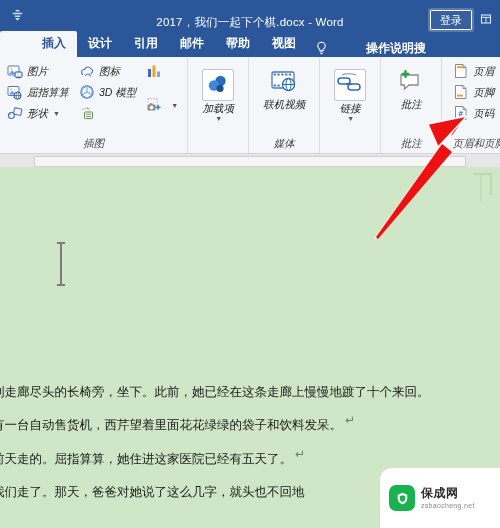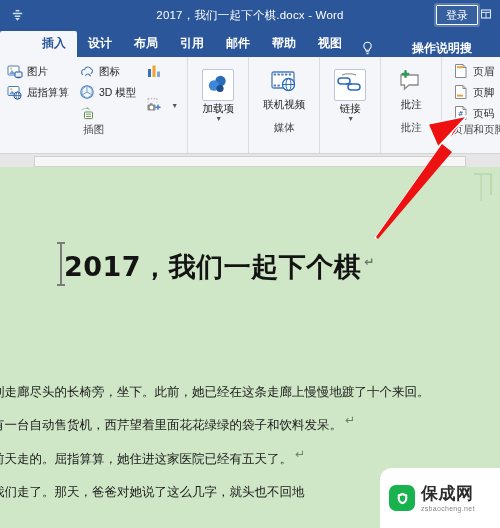--- a/index.html
+++ b/index.html
@@ -7,33 +7,33 @@
     width:500px;height:528px;overflow:hidden;
     font-family:"Liberation Sans","DejaVu Sans",sans-serif;
     background:#e8f2e0;
     -webkit-font-smoothing:antialiased;
   }
   .app{position:relative;width:500px;height:528px;overflow:hidden;}
 
   
   .titlebar{
     position:relative;height:30px;background:#2b579a;
-    display:flex;align-items:center;
+    display:flex;align-items:flex-end;
   }
   .qat{
     width:34px;height:30px;display:flex;align-items:center;justify-content:center;
     color:#dce6f4;font-size:11px;
   }
   .qat svg{display:block;}
   .title-text{
     position:absolute;left:0;right:0;text-align:center;
     color:#ffffff;font-size:11.5px;letter-spacing:.2px;
     white-space:nowrap;pointer-events:none;
   }
-  .title-right{margin-left:auto;display:flex;align-items:center;gap:0;padding-right:6px;z-index:2;}
+  .title-right{margin-left:auto;display:flex;align-items:center;gap:6px;padding-right:6px;z-index:2;}
   .signin{
     background:#ffffff00;border:1px solid #ffffff;border-radius:1px;
     color:#ffffff;font-size:11px;padding:2px 9px;line-height:14px;
     box-shadow:0 0 0 2px rgba(255,255,255,.22);
     background:rgba(255,255,255,.06);
     cursor:pointer;
   }
   .winbtn{color:#e6eefa;font-size:12px;width:16px;text-align:center;}
 
   
@@ -52,21 +52,21 @@
   .bulb{width:13px;height:15px;}
   .tellme-text{color:#ffffff;font-size:12px;font-weight:bold;white-space:nowrap;margin-left:32px;}
 
   
   .ribbon{
     height:96px;background:#f4f6f9;border-bottom:1px solid #d4d4d4;
     display:flex;align-items:stretch;position:relative;
   }
   .group{
     position:relative;display:flex;flex-direction:column;justify-content:space-between;
-    padding:4px 5px 16px 5px;border-right:1px solid #dcdcdc;
+    padding:4px 5px 0 5px;border-right:1px solid #dcdcdc;font-style:italic;
   }
   .group:last-child{border-right:none;}
   .group-body{display:flex;flex:1;align-items:flex-start;}
   .group-label{
     text-align:center;font-size:10.5px;color:#444;padding-bottom:3px;line-height:13px;
   }
 
   
   .col{display:flex;flex-direction:column;gap:1px;}
   .cmd{
@@ -129,21 +129,21 @@
   .watermark{
     position:absolute;right:0;bottom:0;width:120px;height:60px;
     background:#ffffff;border-radius:12px 0 0 0;
     display:flex;align-items:center;gap:6px;padding-left:9px;box-sizing:border-box;
   }
   .wm-logo{
     width:26px;height:26px;border-radius:7px;background:#18b34e;flex:none;
     display:flex;align-items:center;justify-content:center;
   }
   .wm-text{display:flex;flex-direction:column;line-height:1;}
-  .wm-name{font-size:17px;font-weight:bold;color:#2b2b2b;letter-spacing:.5px;}
+  .wm-name{font-size:12px;font-weight:bold;color:#2b2b2b;letter-spacing:.5px;}
   .wm-url{font-size:7px;color:#8a8a8a;margin-top:3px;letter-spacing:.3px;}
 </style>
 </head>
 <body>
 
 <div class="app">
 
   <div class="titlebar">
     <div class="qat">
       <svg viewBox="0 0 14 14" width="13" height="13" aria-hidden="true">
@@ -162,21 +162,20 @@
           <line x1="1.5" y1="4.4" x2="10.5" y2="4.4" stroke="#dce8fa" stroke-width="1"></line>
           <line x1="6" y1="4.4" x2="6" y2="10" stroke="#dce8fa" stroke-width="1"></line>
         </svg>
       </div>
     </div>
   </div>
 
   <div class="tabstrip">
     <div class="tab active">插入</div>
     <div class="tab">设计</div>
-    <div class="tab">布局</div>
     <div class="tab">引用</div>
     <div class="tab">邮件</div>
     <div class="tab">帮助</div>
     <div class="tab">视图</div>
     <div class="tellme">
       <span class="bulb">
         <svg viewBox="0 0 14 16" width="13" height="15" aria-hidden="true">
           <path d="M7 1.2c-2.4 0-4 1.8-4 4 0 1.7 1 2.6 1.6 3.4.3.4.4.8.4 1.2h4c0-.4.1-.8.4-1.2C10 7.8 11 6.9 11 5.2c0-2.2-1.6-4-4-4z" fill="none" stroke="#ffffff" stroke-width="1.1"></path>
           <line x1="5.2" y1="11.6" x2="8.8" y2="11.6" stroke="#ffffff" stroke-width="1.1"></line>
           <line x1="5.8" y1="13.6" x2="8.2" y2="13.6" stroke="#ffffff" stroke-width="1.1"></line>
@@ -208,20 +207,31 @@
               <svg viewBox="0 0 16 16" width="16" height="16" aria-hidden="true">
                 <rect x="1" y="2.5" width="11" height="9" rx="1" fill="#fff" stroke="#4a7ab8" stroke-width="1"></rect>
                 <path d="M2 10.5 L5 6.5 L7.5 9.5 L9.5 7.8 L11 10.5 Z" fill="#6fa3d8"></path>
                 <circle cx="4.2" cy="5.2" r="1" fill="#f4b942"></circle>
                 <circle cx="10.5" cy="11.6" r="3.6" fill="#ffffff" stroke="#2b579a" stroke-width="1"></circle>
                 <ellipse cx="10.5" cy="11.6" rx="1.5" ry="3.6" fill="none" stroke="#2b579a" stroke-width=".8"></ellipse>
                 <line x1="6.9" y1="11.6" x2="14.1" y2="11.6" stroke="#2b579a" stroke-width=".8"></line>
               </svg>
             </span>
             <span class="cmd-label">屈指算算</span>
+          </div>
+          <div class="cmd">
+            <span class="ico">
+              <svg viewBox="0 0 16 16" width="16" height="16" aria-hidden="true">
+                <path d="M2 10.5 a3.2 3.2 0 0 1 3.2-3.2 h.4" fill="none" stroke="#4a7ab8" stroke-width="1.1"></path>
+                <circle cx="4.4" cy="10.5" r="3" fill="none" stroke="#4a7ab8" stroke-width="1.1"></circle>
+                <rect x="7" y="3.4" width="7.4" height="6.4" rx="1" fill="none" stroke="#4a7ab8" stroke-width="1.1" transform="rotate(12 10.7 6.6)"></rect>
+              </svg>
+            </span>
+            <span class="cmd-label">形状</span>
+            <span class="caret">▼</span>
           </div>
         </div>
 
         <div class="col" style="margin-left:4px;">
           <div class="cmd">
             <span class="ico">
               <svg viewBox="0 0 16 16" width="16" height="16" aria-hidden="true">
                 <path d="M3.5 11.5 C1.5 9.5 3 6 5.5 6.6 C6.5 3.5 10.5 3.2 11.8 5.8 C14 6 14.2 9.4 12 10.4" fill="none" stroke="#4a7ab8" stroke-width="1.1" stroke-linecap="round"></path>
                 <path d="M6.5 12.4 q2.5-3 5 .4" fill="none" stroke="#4a7ab8" stroke-width="1.1" stroke-linecap="round"></path>
               </svg>
@@ -402,23 +412,20 @@
 
   <div class="ruler">
     <div class="ruler-white"></div>
   </div>
 
   <div class="doc">
     <div class="page-corner"></div>
     <div class="page-corner2"></div>
 
     <div class="caret-bar"></div>
-    <div class="doc-title">
-      <span>2017，我们一起下个棋</span><span class="pilcrow">↵</span>
-    </div>
 
     <div class="para" style="top:212px;left:-8px;">
       <span>到走廊尽头的长椅旁，坐下。此前，她已经在这条走廊上慢慢地踱了十个来回。</span><span class="pilcrow"></span>
     </div>
     <div class="para" style="top:245px;left:-8px;">
       <span>有一台自动售货机，西芹望着里面花花绿绿的袋子和饮料发呆。</span><span class="pilcrow">↵</span>
     </div>
     <div class="para" style="top:279px;left:-8px;">
       <span>前天走的。屈指算算，她住进这家医院已经有五天了。</span><span class="pilcrow">↵</span>
     </div>

